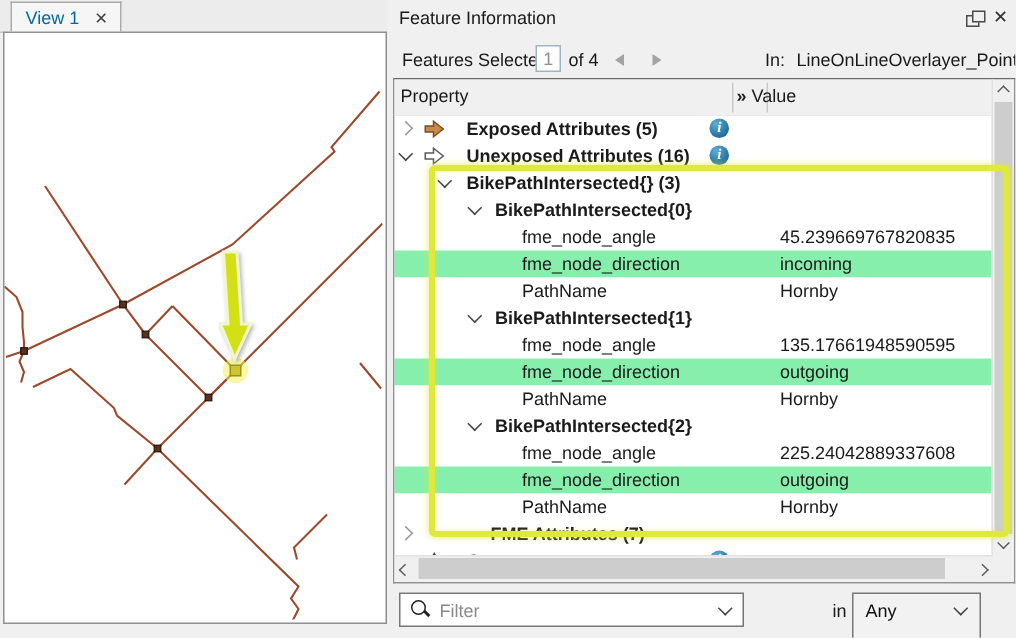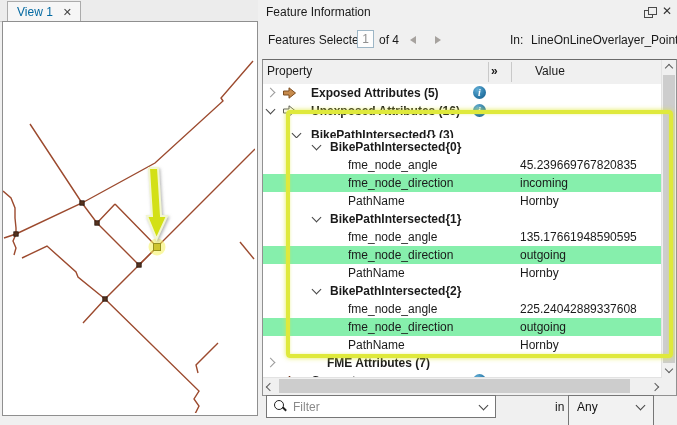--- a/index.html
+++ b/index.html
@@ -23,24 +23,24 @@
   #panel-close{left:662px;top:4px;font-size:12px;color:#333;cursor:pointer;}
   #fs-label{left:268px;top:33px;}
   #num-box{left:357px;top:30px;width:15px;height:16px;border:1px solid #9db6c6;color:#8f8f8f;text-align:center;line-height:16px;background:#fdfdfd;}
   #of-label{left:379px;top:33px;}
   .tri{width:0;height:0;border-top:4px solid transparent;border-bottom:4px solid transparent;}
   #prev-arrow{left:410px;top:36px;border-right:6px solid #a6a29e;}
   #next-arrow{left:435px;top:36px;border-left:6px solid #a6a29e;}
   #in-label{left:510px;top:33px;}
   #feature-type{left:531px;top:33px;width:146px;overflow:hidden;white-space:nowrap;}
   
-  #tree{left:262px;top:52px;width:415px;height:337px;background:#ffffff;border:1px solid #919191;border-top-color:#6b6b6b;box-sizing:border-box;margin-top:7px;}
+  #tree{left:262px;top:52px;width:415px;height:337px;background:#ffffff;border:1px solid #919191;border-top-color:#6b6b6b;box-sizing:border-box;}
   #tree-header{position:absolute;left:0;top:0;width:399px;height:24px;background:#f0f0f0;border-bottom:1px solid #d5d5d5;}
   #tree-header .ht{position:absolute;top:4px;color:#1a1a1a;}
-  #hdr-prop{left:4px;} #hdr-ovf{left:228px;font-weight:bold;color:#333;} #hdr-val{left:272px;}
+  #hdr-prop{left:4px;} #hdr-ovf{left:228px;font-weight:bold;color:#333;} #hdr-val{left:238px;}
   .hsep{position:absolute;top:2px;width:1px;height:20px;background:#c9c9c9;}
   #tree-rows{position:absolute;left:0;top:24px;width:399px;height:294px;overflow:hidden;}
   .trow{position:absolute;left:0;width:399px;height:18px;background:#ffffff;}
   .trow.shaded{background:#86efac;}
   .trow span.plabel{position:absolute;top:2px;white-space:nowrap;}
   .trow span.b{font-weight:bold;}
   .trow span.vlabel{position:absolute;left:257px;top:2px;white-space:nowrap;}
   .chev{position:absolute;width:6px;height:6px;top:4px;border-right:1.5px solid #454545;border-bottom:1.5px solid #454545;}
   .chev.down{transform:rotate(45deg);}
   .chev.right{transform:rotate(-45deg);border-color:#9a9a9a;top:5px;}
@@ -140,21 +140,21 @@
         <span class="info">i</span>
       </div>
       <div class="trow" style="top: 18px;">
         <span class="chev down" style="left: 4px;"></span>
         <span class="attr-icon" style="left: 19px;"><svg width="15" height="14" viewBox="0 0 15 14">
             <path d="M1.5,5 h5.5 V1.8 L13.5,7 L7,12.2 V9 H1.5 Z" fill="#fdfdfd" stroke="#5a5a5a" stroke-width="1"></path>
           </svg></span>
         <span class="plabel b" style="left: 48px;">Unexposed Attributes (16)</span>
         <span class="info">i</span>
       </div>
-      <div class="trow" style="top: 42px;">
+      <div class="trow" style="top: 36px;">
         <span class="chev down" style="left: 30px;"></span>
         <span class="plabel b" style="left: 48px;">BikePathIntersected{} (3)</span>
       </div>
       <div class="trow" style="top: 54px;">
         <span class="chev down" style="left: 50px;"></span>
         <span class="plabel b" style="left: 67px;">BikePathIntersected{0}</span>
       </div>
       <div class="trow" style="top: 72px;">
         <span class="plabel" style="left: 85px;">fme_node_angle</span>
         <span class="vlabel">45.239669767820835</span>

